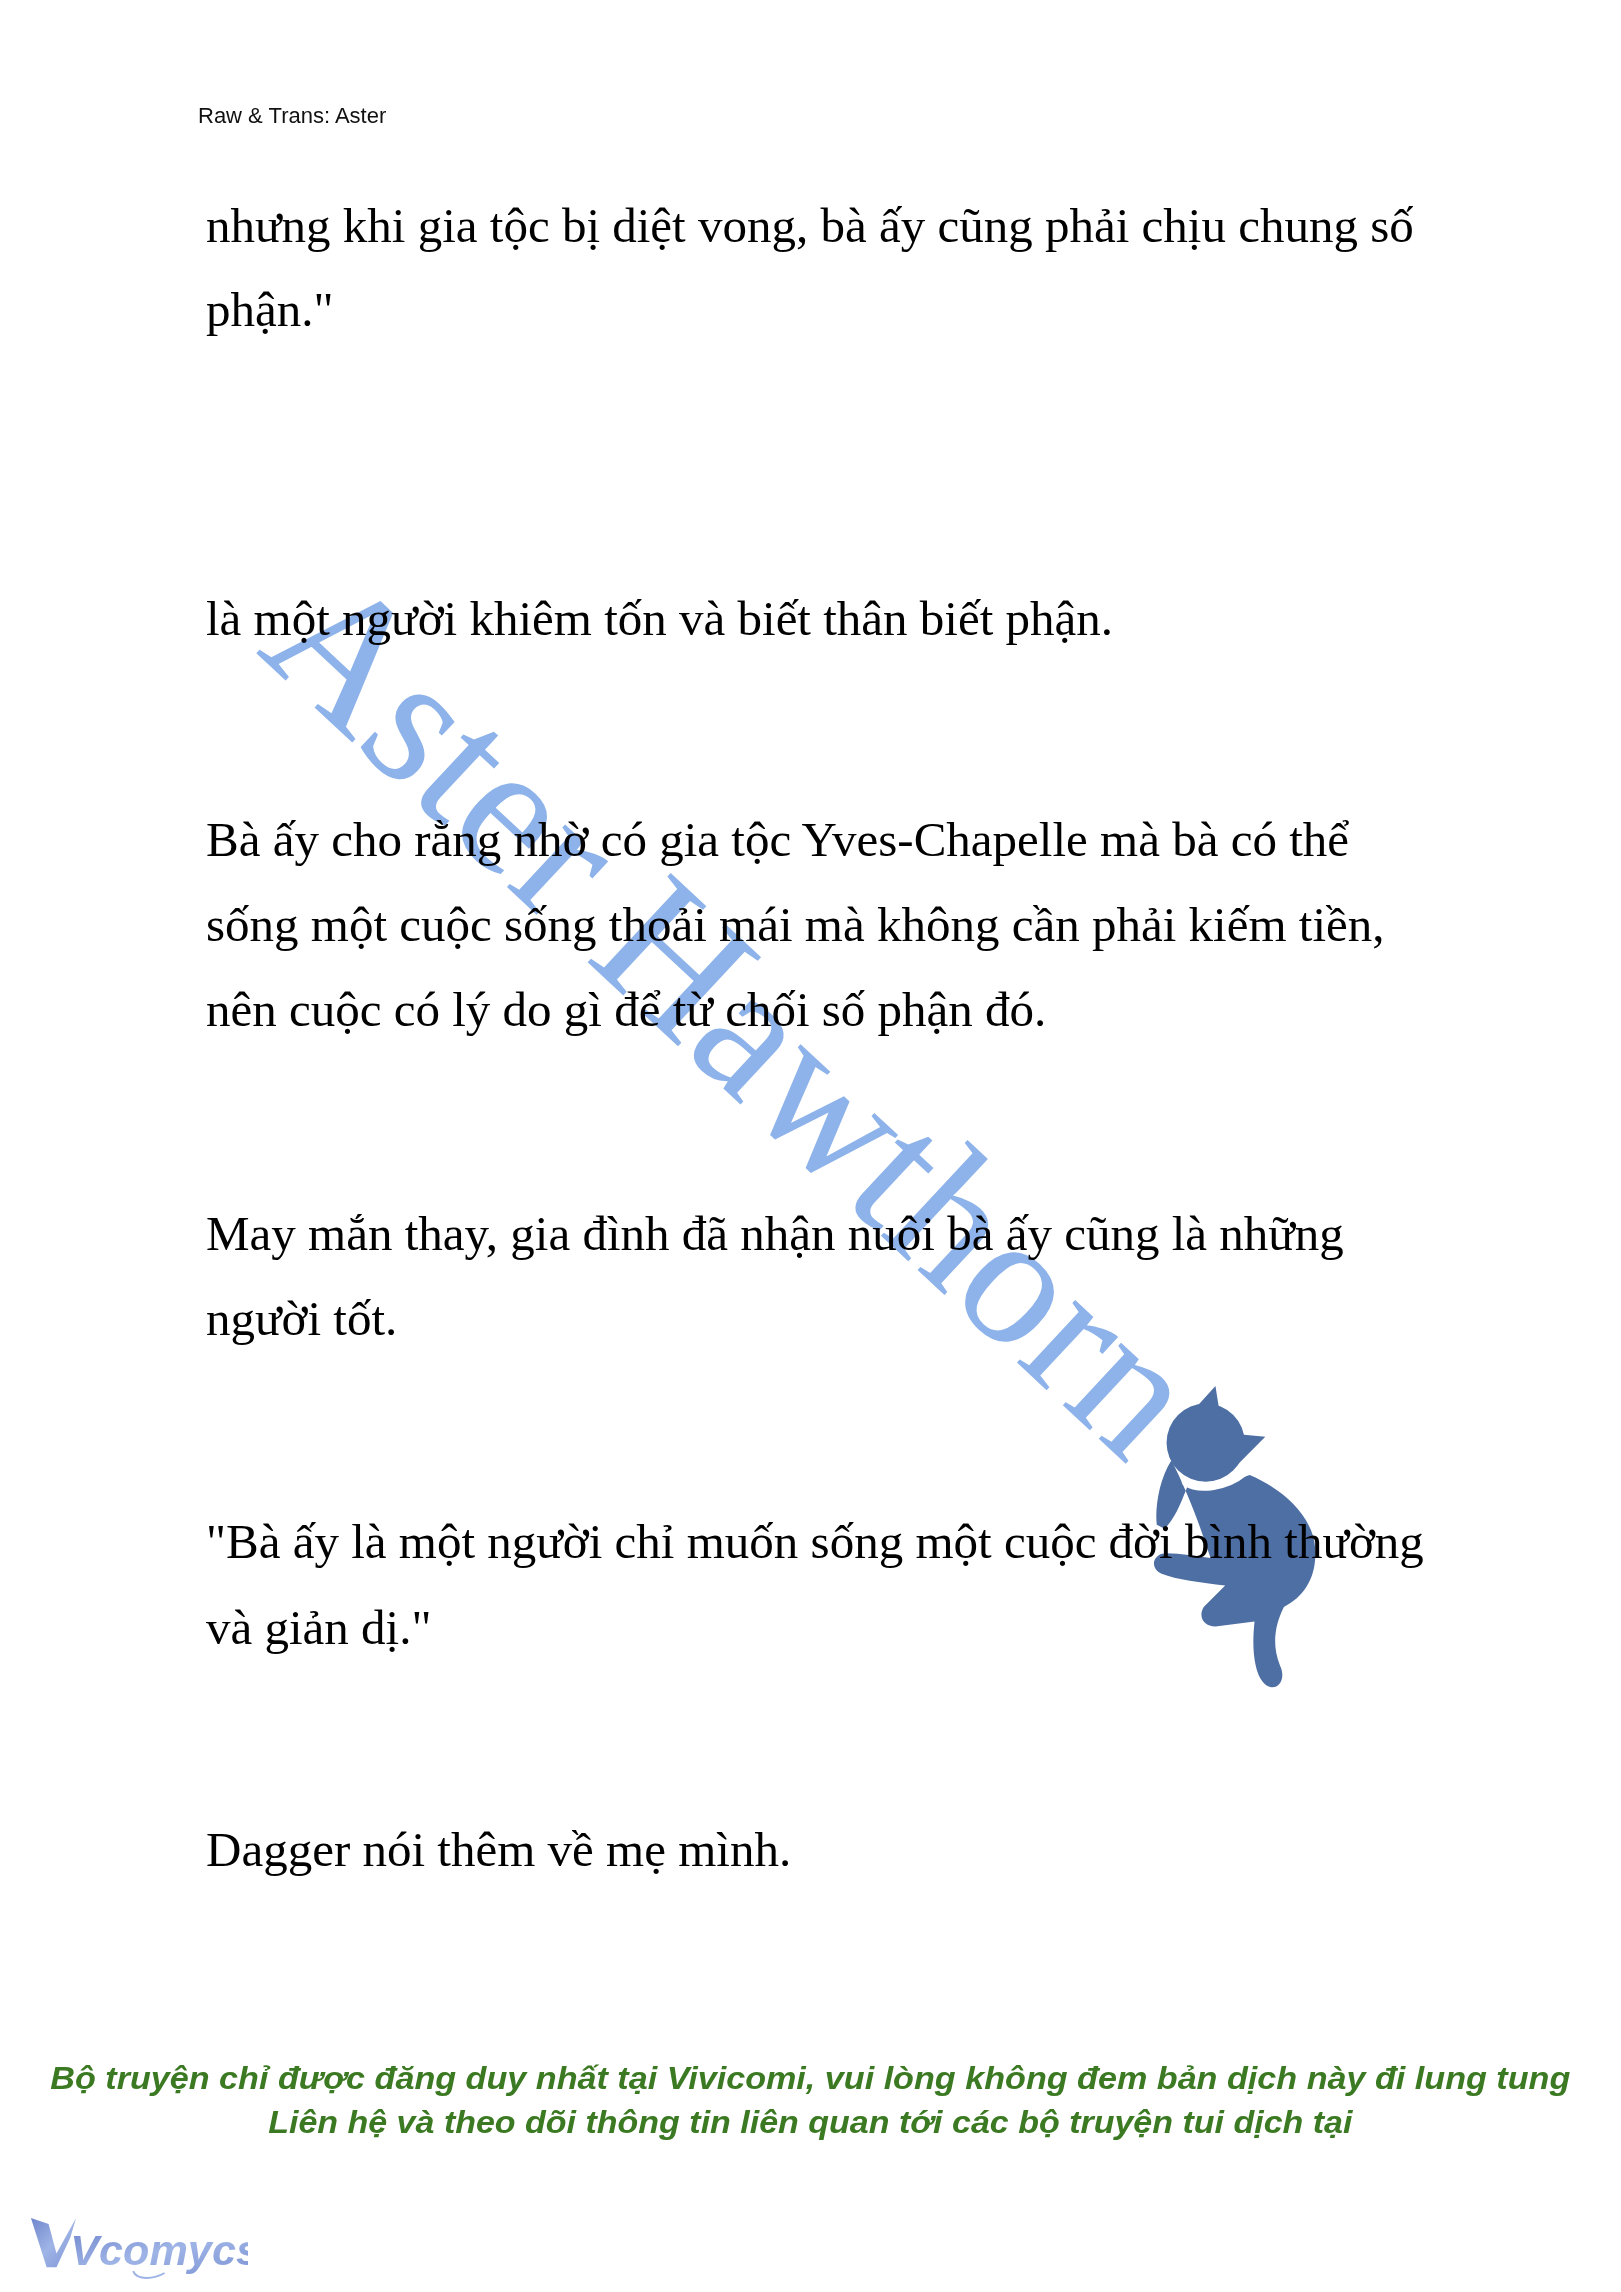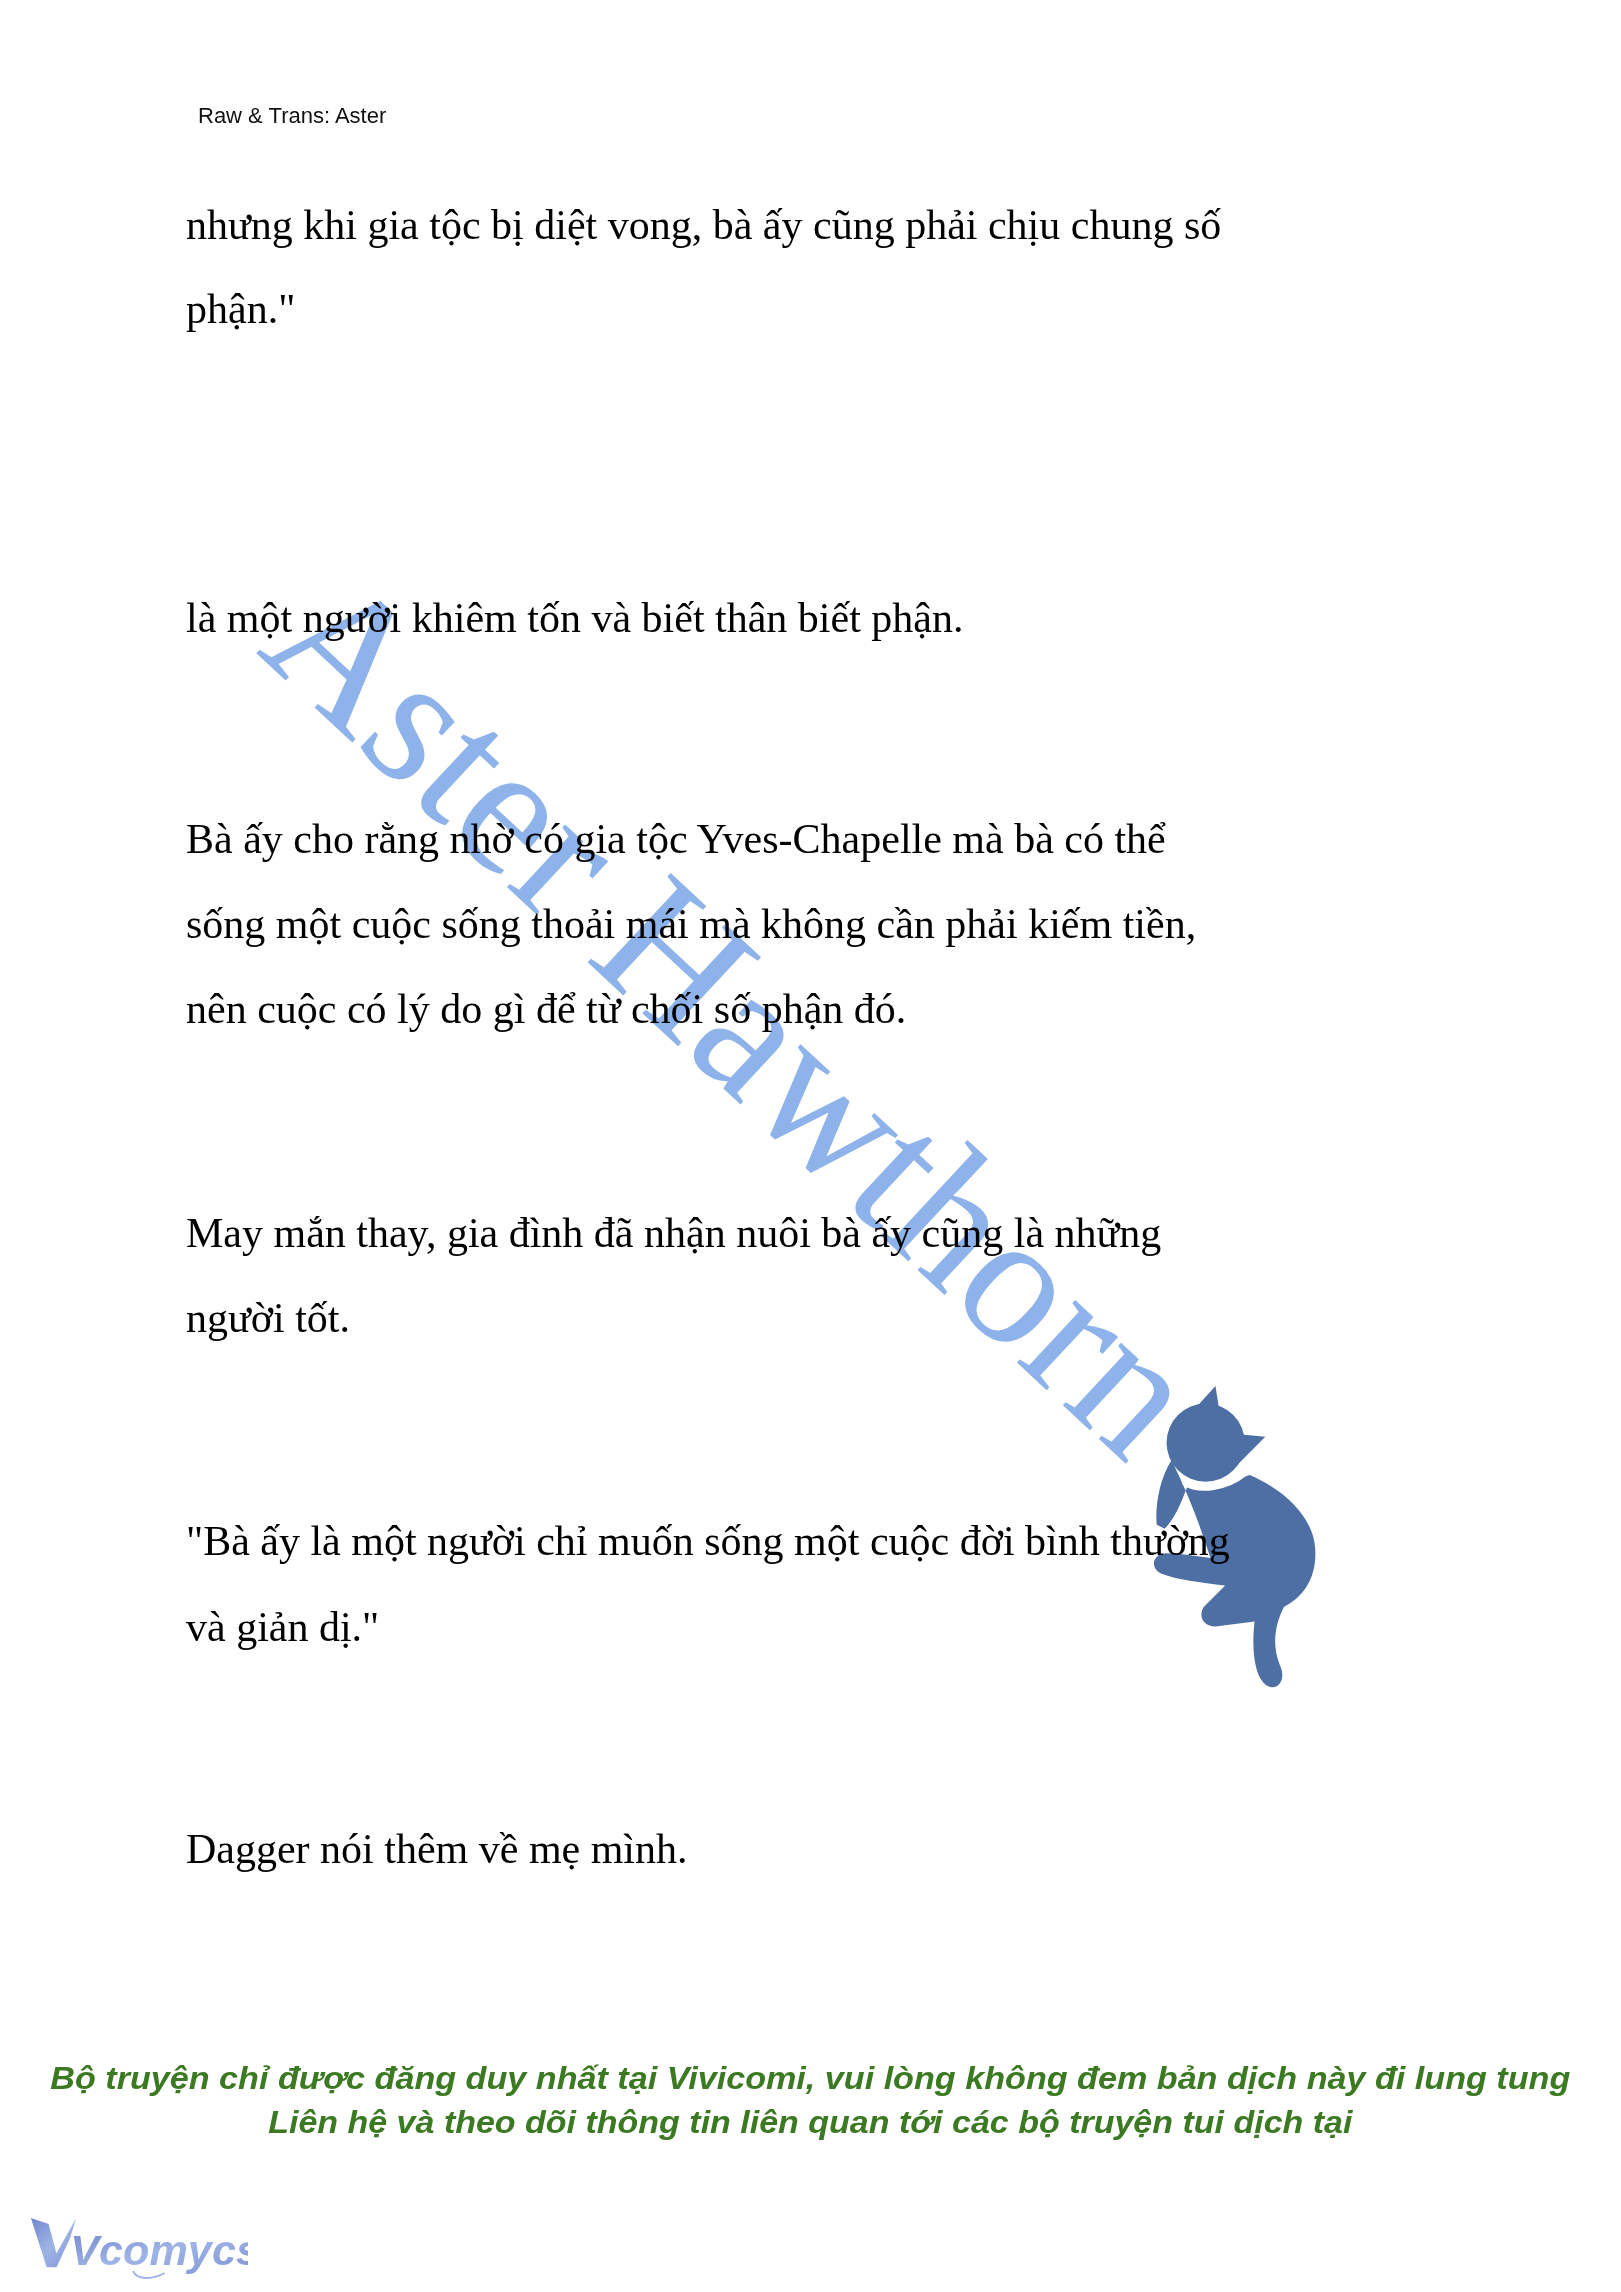--- a/index.html
+++ b/index.html
@@ -7,22 +7,22 @@
     width: 1621px; height: 2293px; position: relative; overflow: hidden;
     background: #ffffff;
   }
   .page { position: absolute; left: 0; top: 0; width: 1621px; height: 2293px; }
   .header {
     position: absolute; left: 198px; top: 102px;
     font-family: "Liberation Sans", sans-serif; font-size: 22px; line-height: 27.4px;
     color: #111111; white-space: nowrap; z-index: 3;
   }
   .line {
-    position: absolute; left: 186px;
-    font-family: "Liberation Serif", serif; font-size: 42px; line-height: 49px;
+    position: absolute; left: 206px;
+    font-family: "Liberation Serif", serif; font-size: 49px; line-height: 49px;
     color: #000000; white-space: nowrap; z-index: 3;
   }
   .watermark {
     position: absolute; left: 255px; top: 496px;
     font-family: "Liberation Serif", serif; font-size: 186px; line-height: 186px;
     color: #8db3ea; white-space: nowrap;
     transform-origin: 0 156px; transform: rotate(43deg);
     z-index: 1;
   }
   .cat { position: absolute; left: 1147px; top: 1377px; width: 176px; height: 323px; z-index: 2; }

